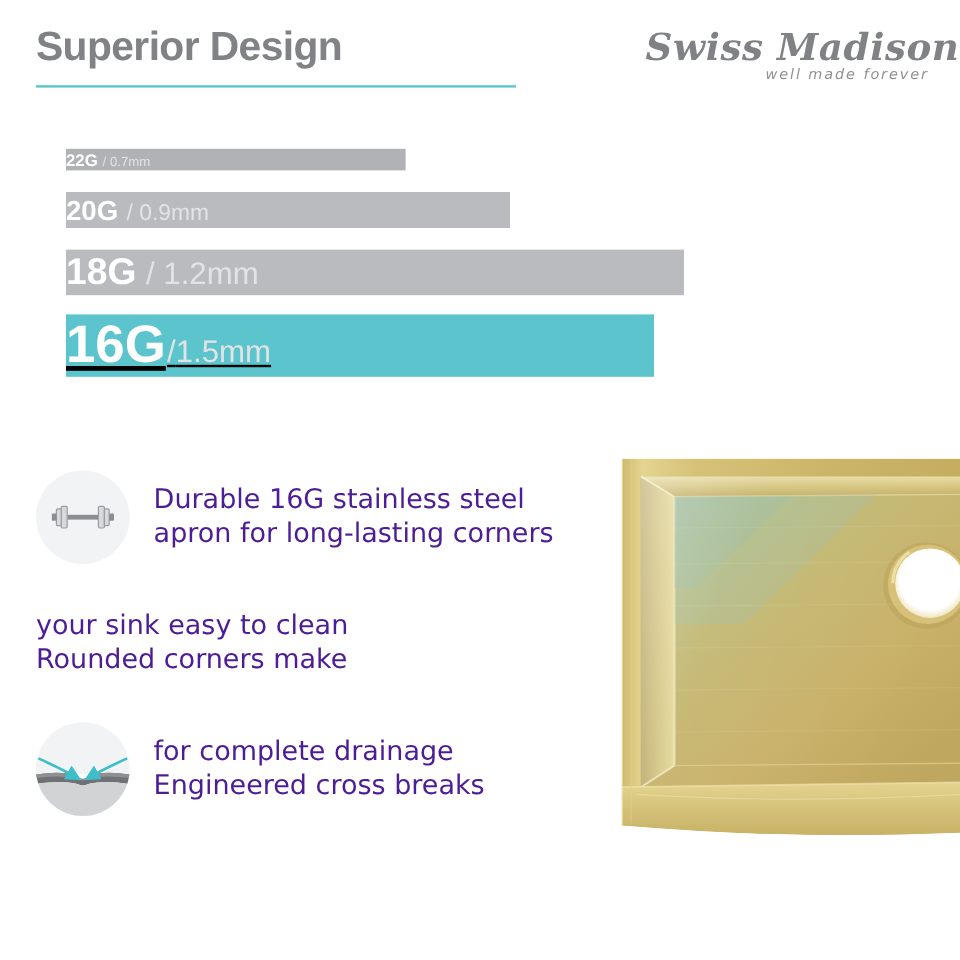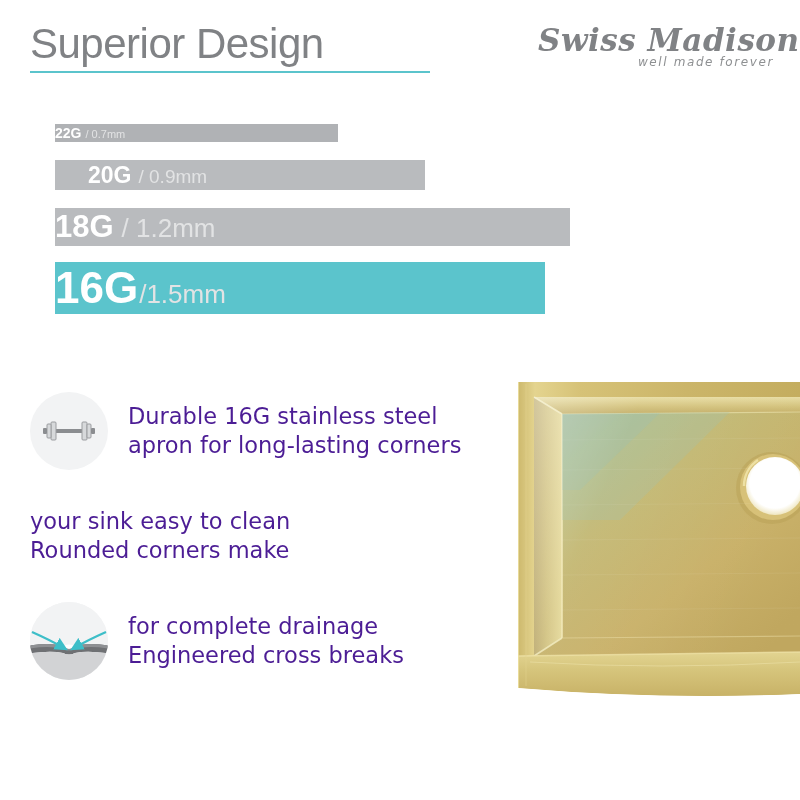--- a/index.html
+++ b/index.html
@@ -19,22 +19,22 @@
   #header {
     position: absolute;
     top: 0; left: 0;
     width: 800px;
     height: 100px;
   }
   #page-title {
     position: absolute;
     left: 30px;
     top: 20px;
-    font-size: 42px;
-    font-weight: normal;
+    font-size: 34px;
+    font-weight: bold;
     color: #808285;
     letter-spacing: -0.5px;
     white-space: nowrap;
   }
   #title-underline {
     position: absolute;
     left: 30px;
     top: 71px;
     width: 400px;
     height: 2px;
@@ -106,32 +106,32 @@
   .gauge-mm {
     color: #e2e3e4;
     font-weight: normal;
   }
 
   
   #gauge-row-0 { top: 14px;  width: 283px; height: 18px; background: #b0b2b5; }
   #gauge-row-0 .gauge-g  { font-size: 14px; }
   #gauge-row-0 .gauge-mm { font-size: 11px; margin-left: 4px; }
 
-  #gauge-row-1 { top: 50px;  width: 370px; height: 30px; background: #b9bbbe; padding-left: 33px; }
+  #gauge-row-1 { top: 50px;  width: 370px; height: 30px; background: #b9bbbe; }
   #gauge-row-1 .gauge-g  { font-size: 23px; }
   #gauge-row-1 .gauge-mm { font-size: 19px; margin-left: 7px; }
 
   #gauge-row-2 { top: 98px;  width: 515px; height: 38px; background: #b9bbbe; }
   #gauge-row-2 .gauge-g  { font-size: 31px; }
   #gauge-row-2 .gauge-mm { font-size: 26px; margin-left: 8px; }
 
   #gauge-row-3 { top: 152px; width: 490px; height: 52px; background: #5BC4CC; }
   #gauge-row-3 .gauge-g  { font-size: 44px; }
   #gauge-row-3 .gauge-mm { font-size: 26px; margin-left: 1px; }
-  #gauge-row-3 .gauge-label { padding-right: 9px; }
+  #gauge-row-3 .gauge-label { padding-right: 9px; text-decoration: underline; }
 
   
   #features {
     position: absolute;
     left: 30px;
     top: 378px;
     width: 470px;
   }
   .feature-item {
     display: flex;

